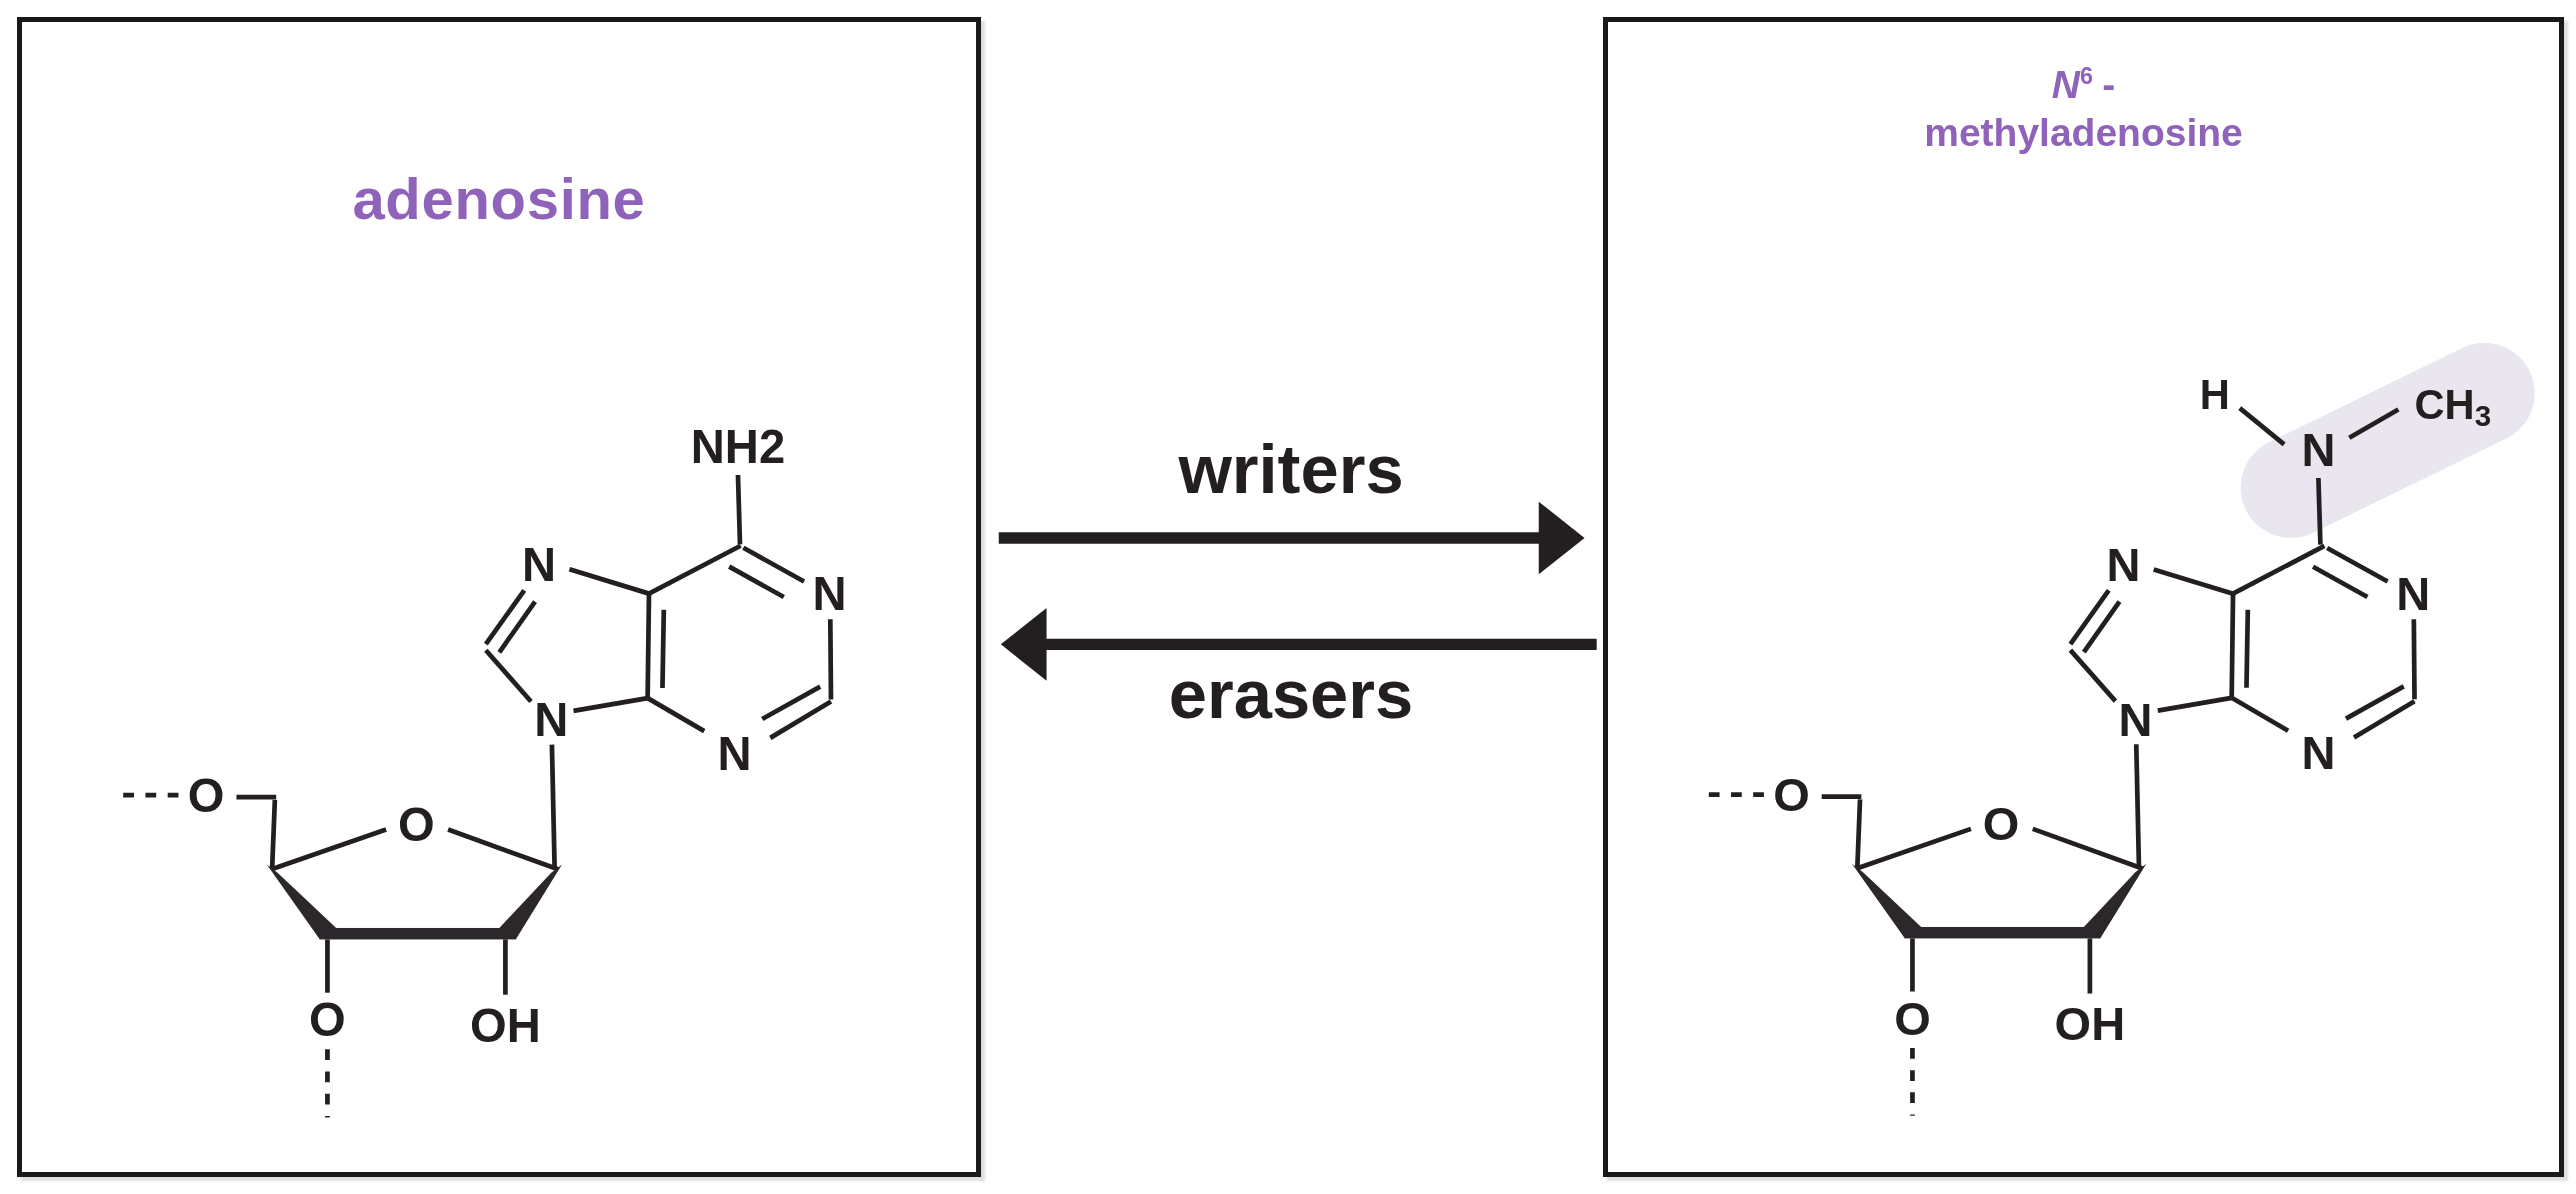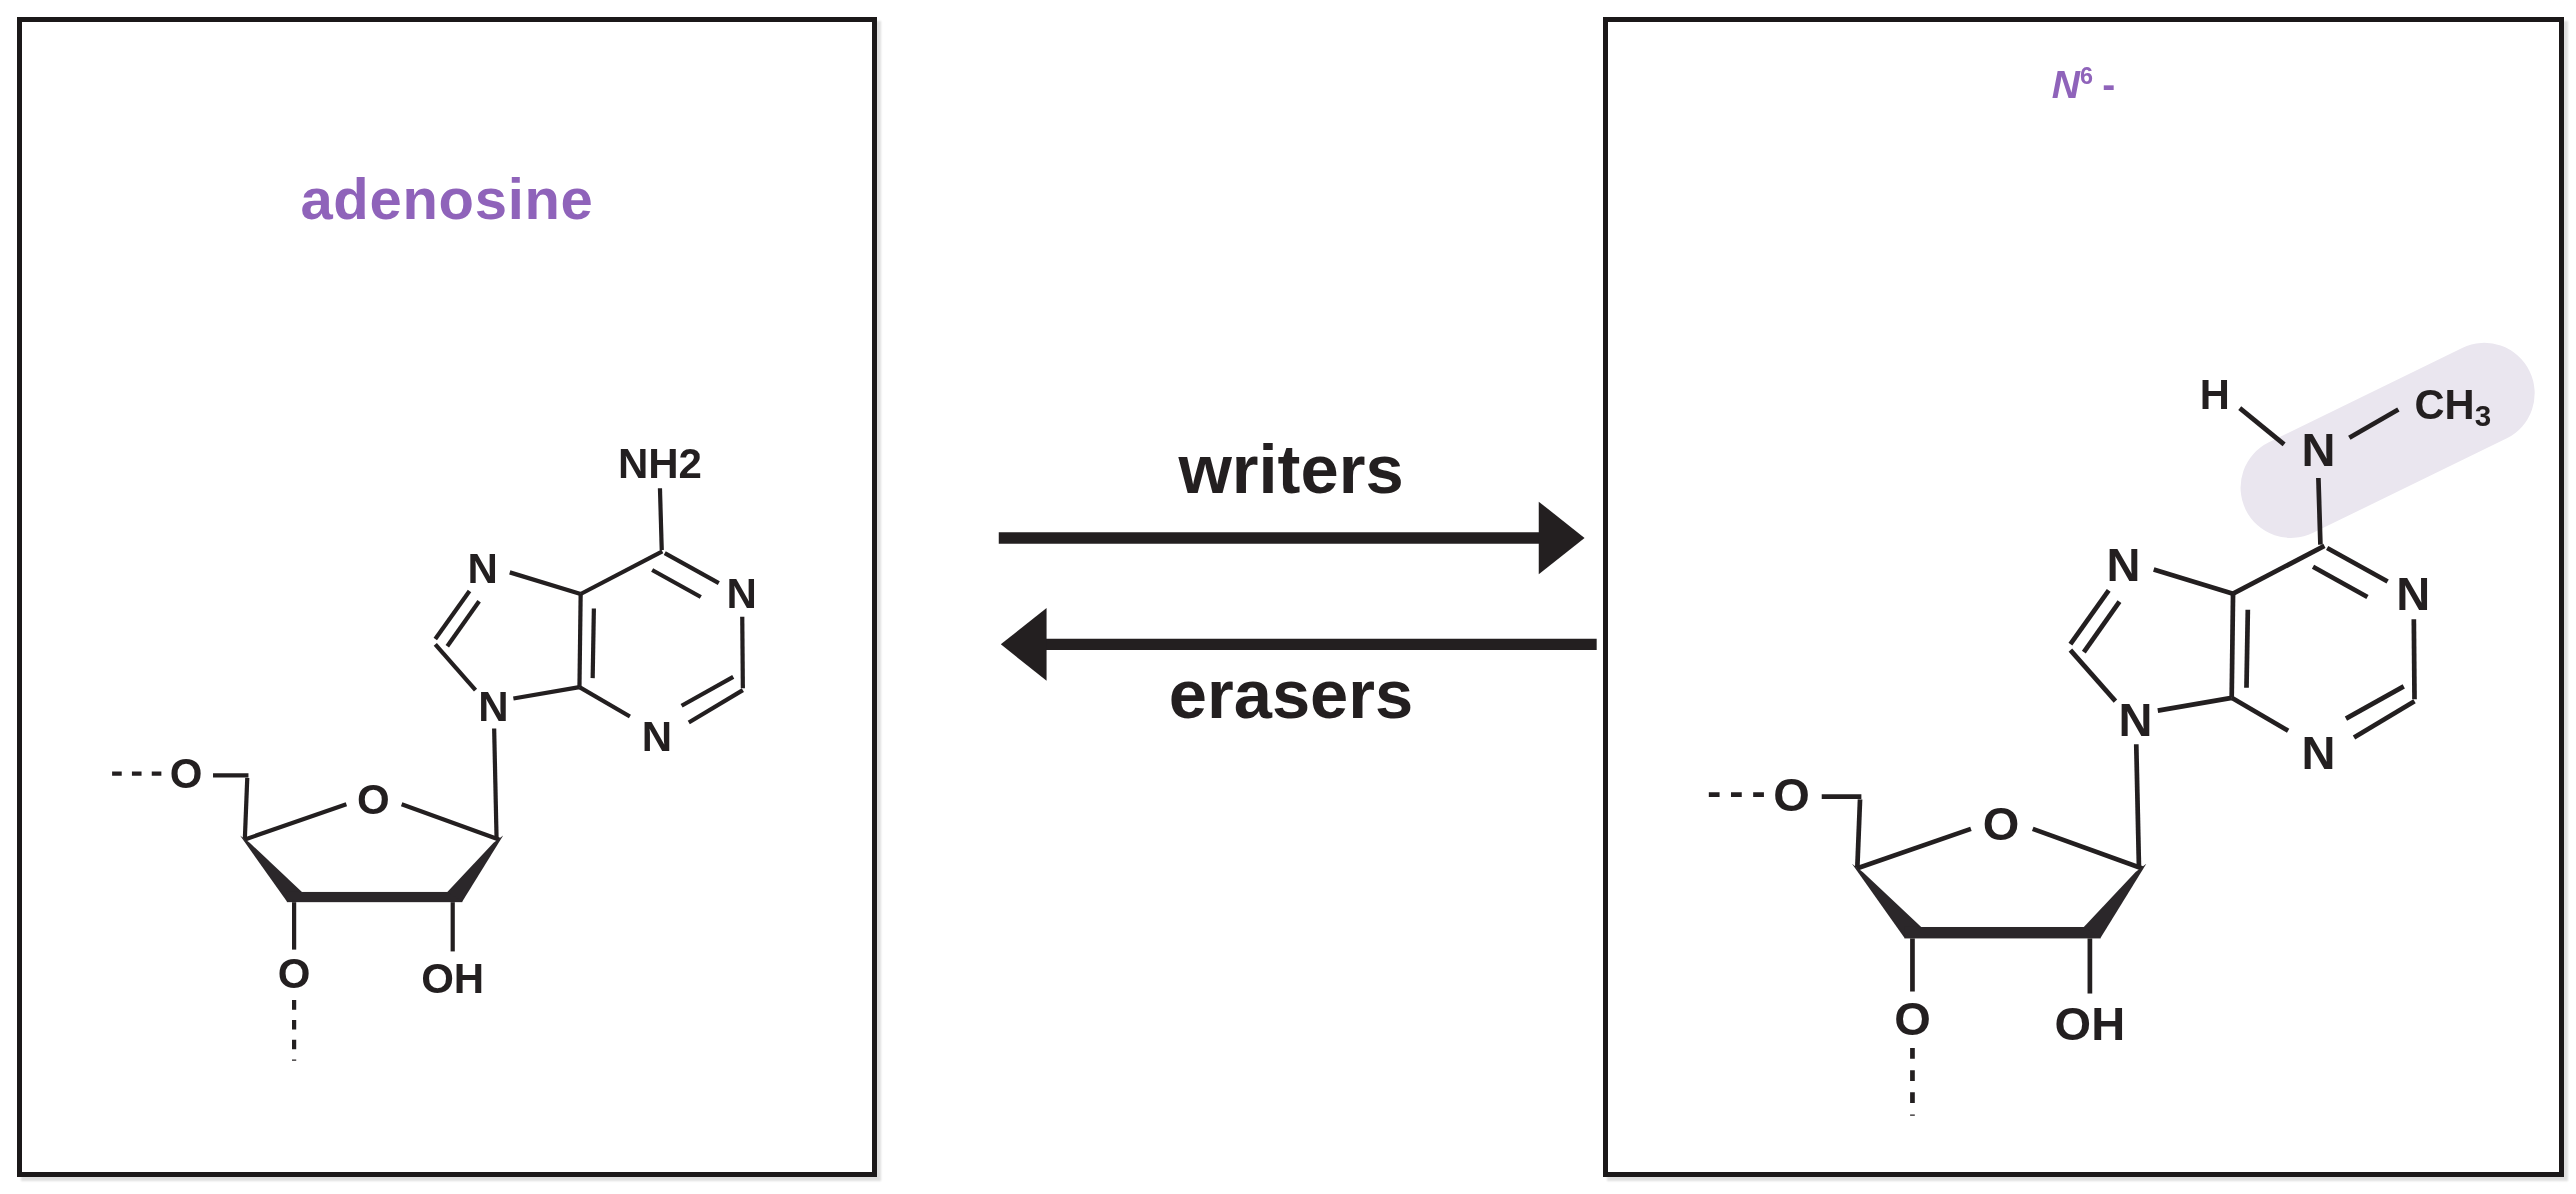--- a/index.html
+++ b/index.html
@@ -5,21 +5,21 @@
   html,body { margin:0; padding:0; background:#ffffff; }
   .canvas {
     position:relative; width:2576px; height:1194px; background:#ffffff;
     font-family:"Liberation Sans", sans-serif; overflow:hidden;
   }
   .panel {
     position:absolute; top:17px; height:1160px; background:#ffffff;
     border:5.4px solid #1b1819; box-sizing:border-box;
     box-shadow:4px 4px 2px rgba(0,0,0,0.13);
   }
-  .panel-left  { left:17px;   width:860px; }
+  .panel-left  { left:17px;   width:964px; }
   .panel-right { left:1603px; width:961px; }
 
   .title {
     position:absolute; left:0; width:100%; text-align:center;
     color:#8f63ba; font-weight:bold; z-index:3;
   }
   .title-left  { top:143px; font-size:58px; letter-spacing:0.7px; }
   .title-right { top:39px;  font-size:39px; line-height:1.22; }
   .title-right .ital { font-style:italic; }
   .title-right sup { font-size:0.60em; }
@@ -112,20 +112,21 @@
     <g>
       <line class="arrow-line" x1="914" y1="406" x2="95" y2="406"></line>
       <polygon class="arrow-head" points="97,352 29,406 97,460"></polygon>
     </g>
     <text class="arrow-label" x="460" y="480" text-anchor="middle" dominant-baseline="central">erasers</text>
   </svg>
 
   <div class="panel panel-right">
     <div class="title title-right">
       <div><span class="ital">N</span><sup>6</sup><span class="dash">-</span></div>
+      <div>methyladenosine</div>
     </div>
 
     <svg class="mol" viewBox="0 0 1415 1706">
 
       <rect class="pill" x="-235" y="-75" width="470" height="150" rx="75" transform="translate(1160,620) rotate(-26)"></rect>
       <g>
 
         <path class="bond" d="M940 572 L1006 626"></path>
         <path class="bond" d="M1103 616 L1176 574"></path>
         <path class="bond" d="M1057 676 L1060 775"></path>

